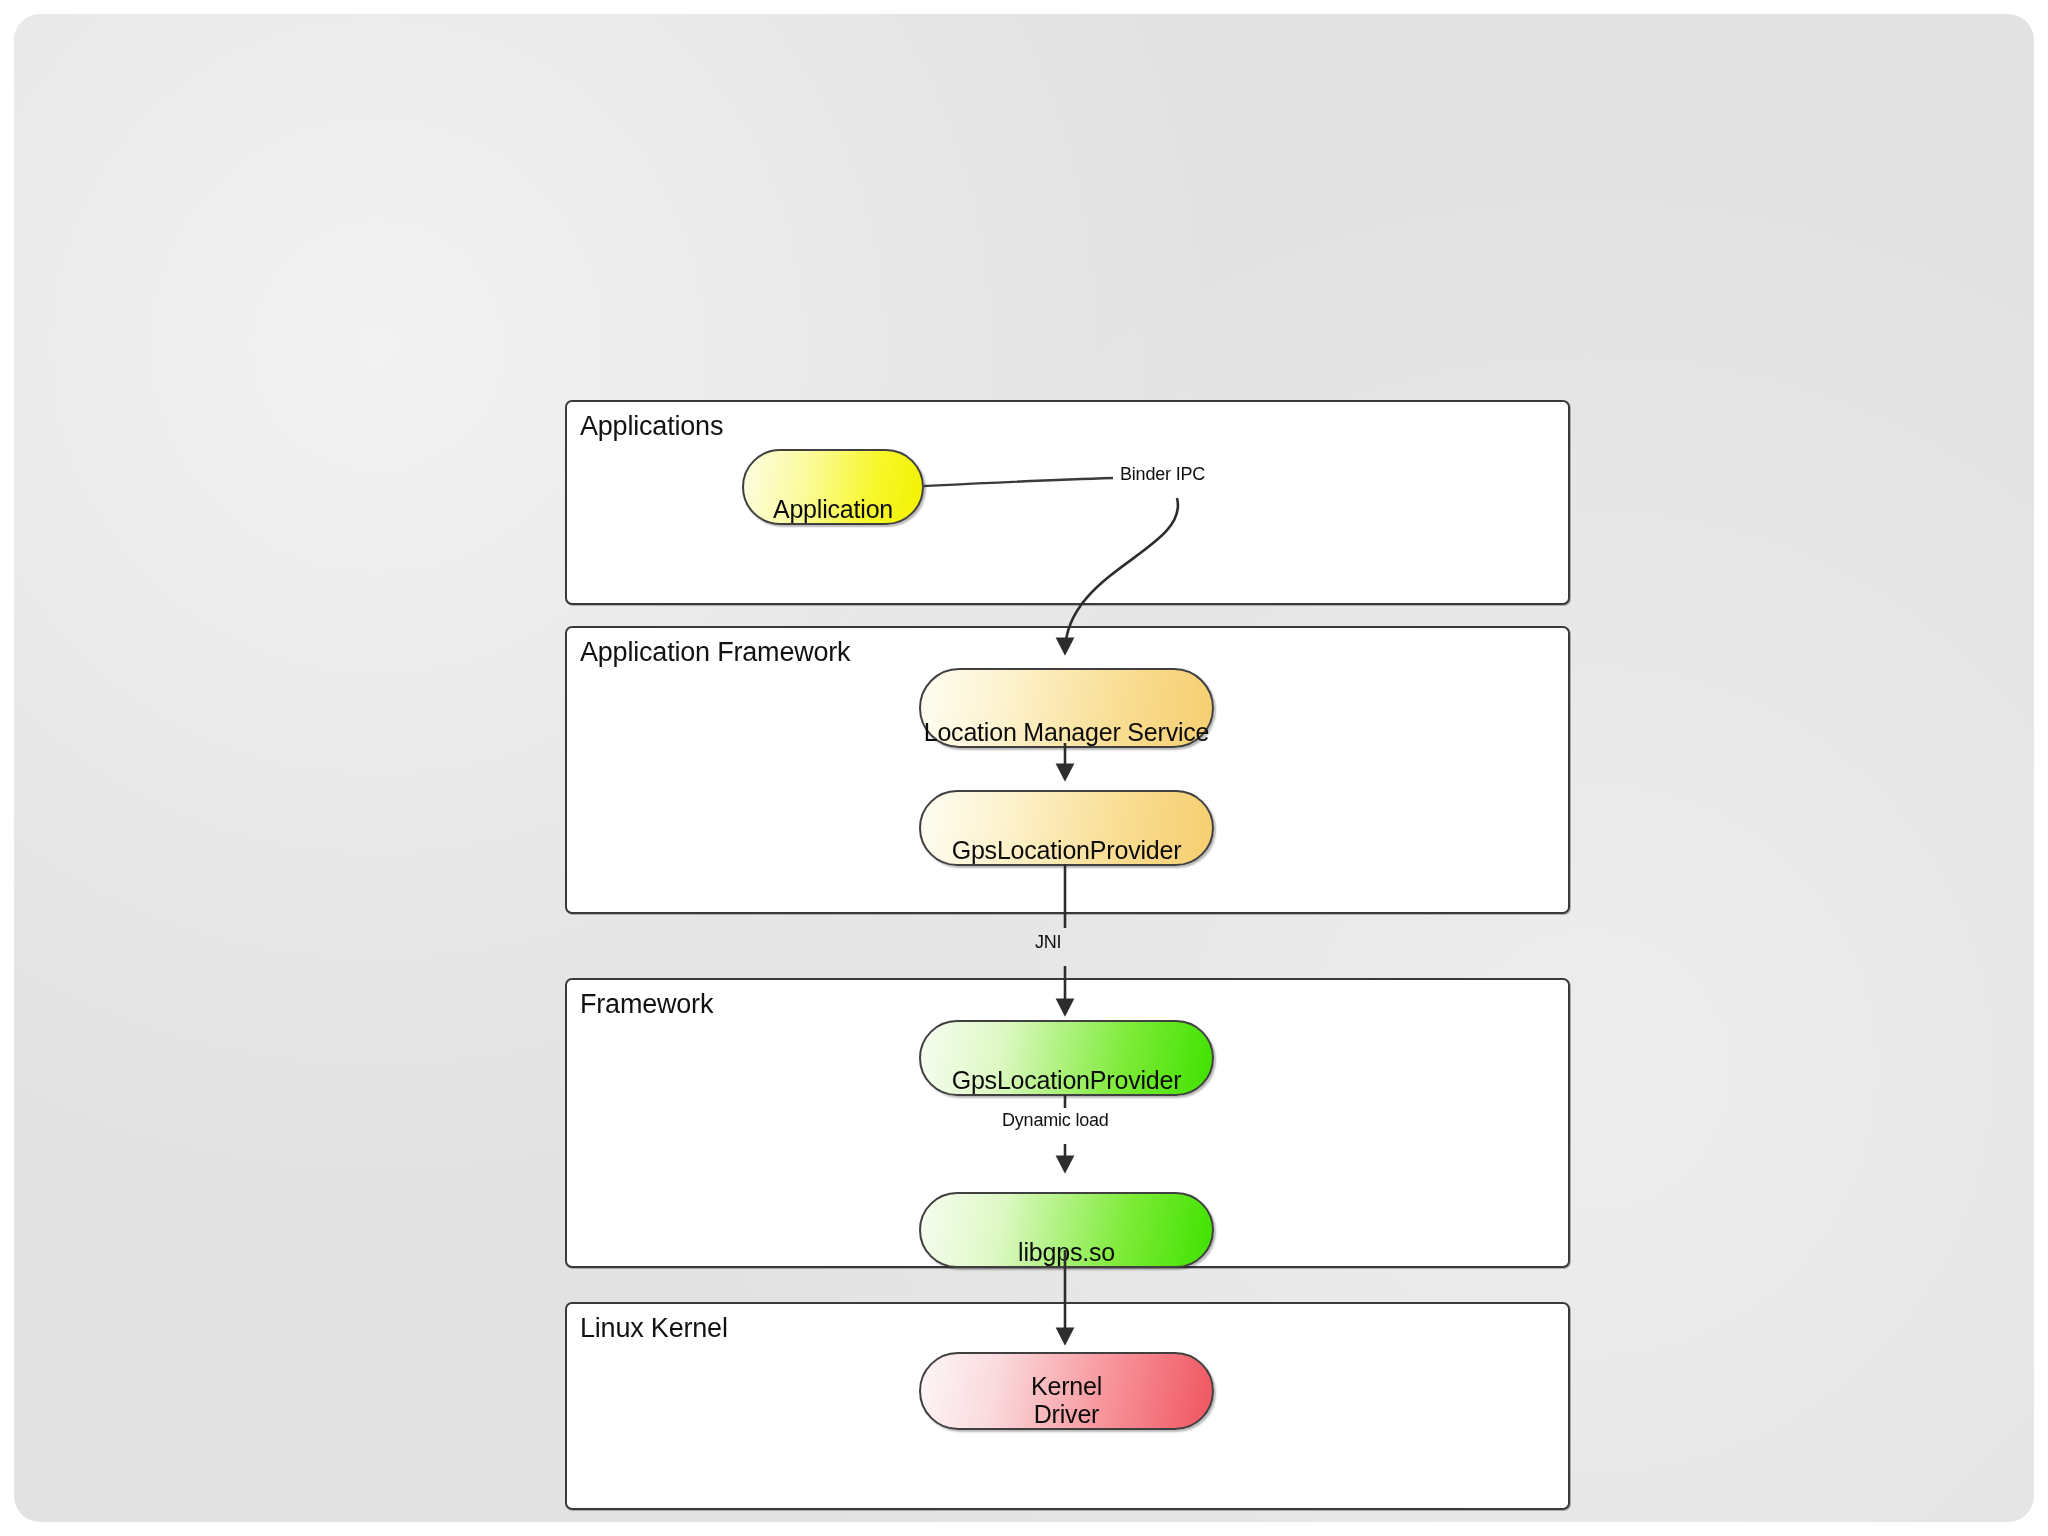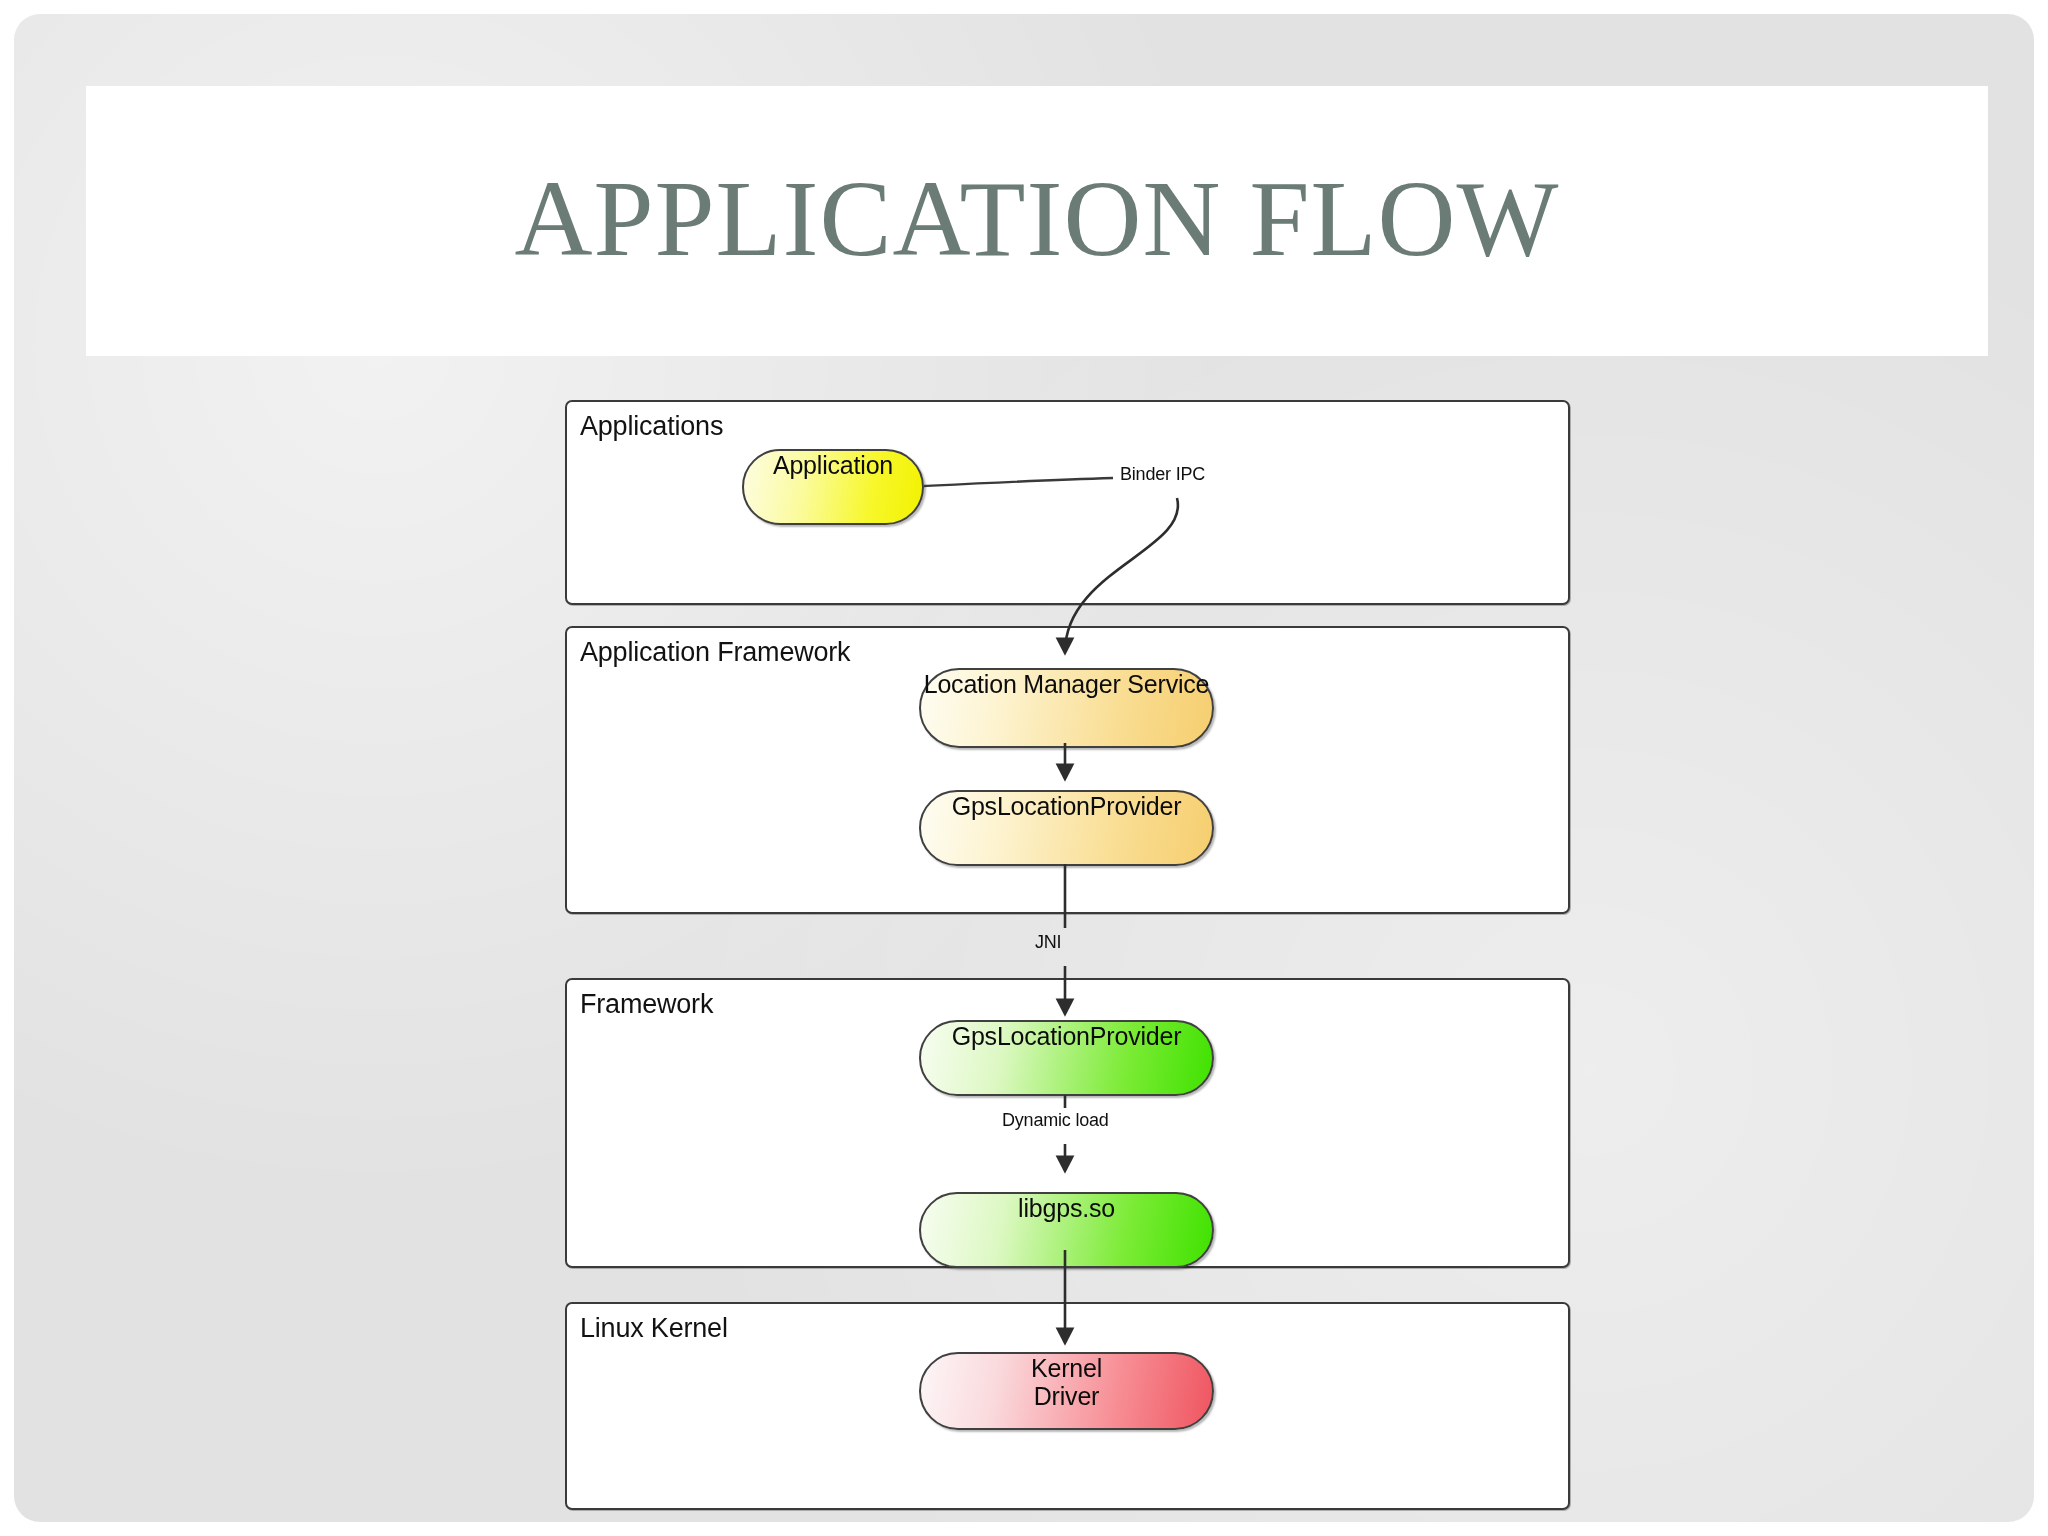--- a/index.html
+++ b/index.html
@@ -97,21 +97,21 @@
   #layer-libraries         { top: 578px; height: 290px; }
   #layer-kernel            { top: 902px; height: 208px; }
 
   
   .pill {
     position: absolute;
     border: 2px solid #404040;
     border-radius: 400px;
     box-sizing: border-box;
     display: flex;
-    align-items: flex-start;
+    align-items: flex-end;
     justify-content: center;
     text-align: center;
     font-size: 25px;
     color: #0c0c0c;
     line-height: 1.12;
     font-family: "Liberation Sans", sans-serif;
     box-shadow: 2px 2px 2px rgba(0,0,0,0.28);
     letter-spacing: -0.2px;
   }
 
@@ -168,23 +168,20 @@
   #label-binder-ipc { left: 555px; top: 64px; }
   #label-jni        { left: 470px; top: 532px; }
   #label-dynamic-load { left: 437px; top: 710px; }
 </style>
 </head>
 <body>
 
 <div id="slide">
   <div id="slide-surface">
 
-    <div id="title-band">
-      <div id="page-title">APPLICATION FLOW</div>
-    </div>
 
     <div id="diagram">
 
       <div class="layer" id="layer-applications">
         <div class="layer-label">Applications</div>
         <div class="pill pill-yellow" id="pill-application">
           <span>Application</span>
         </div>
       </div>
 

